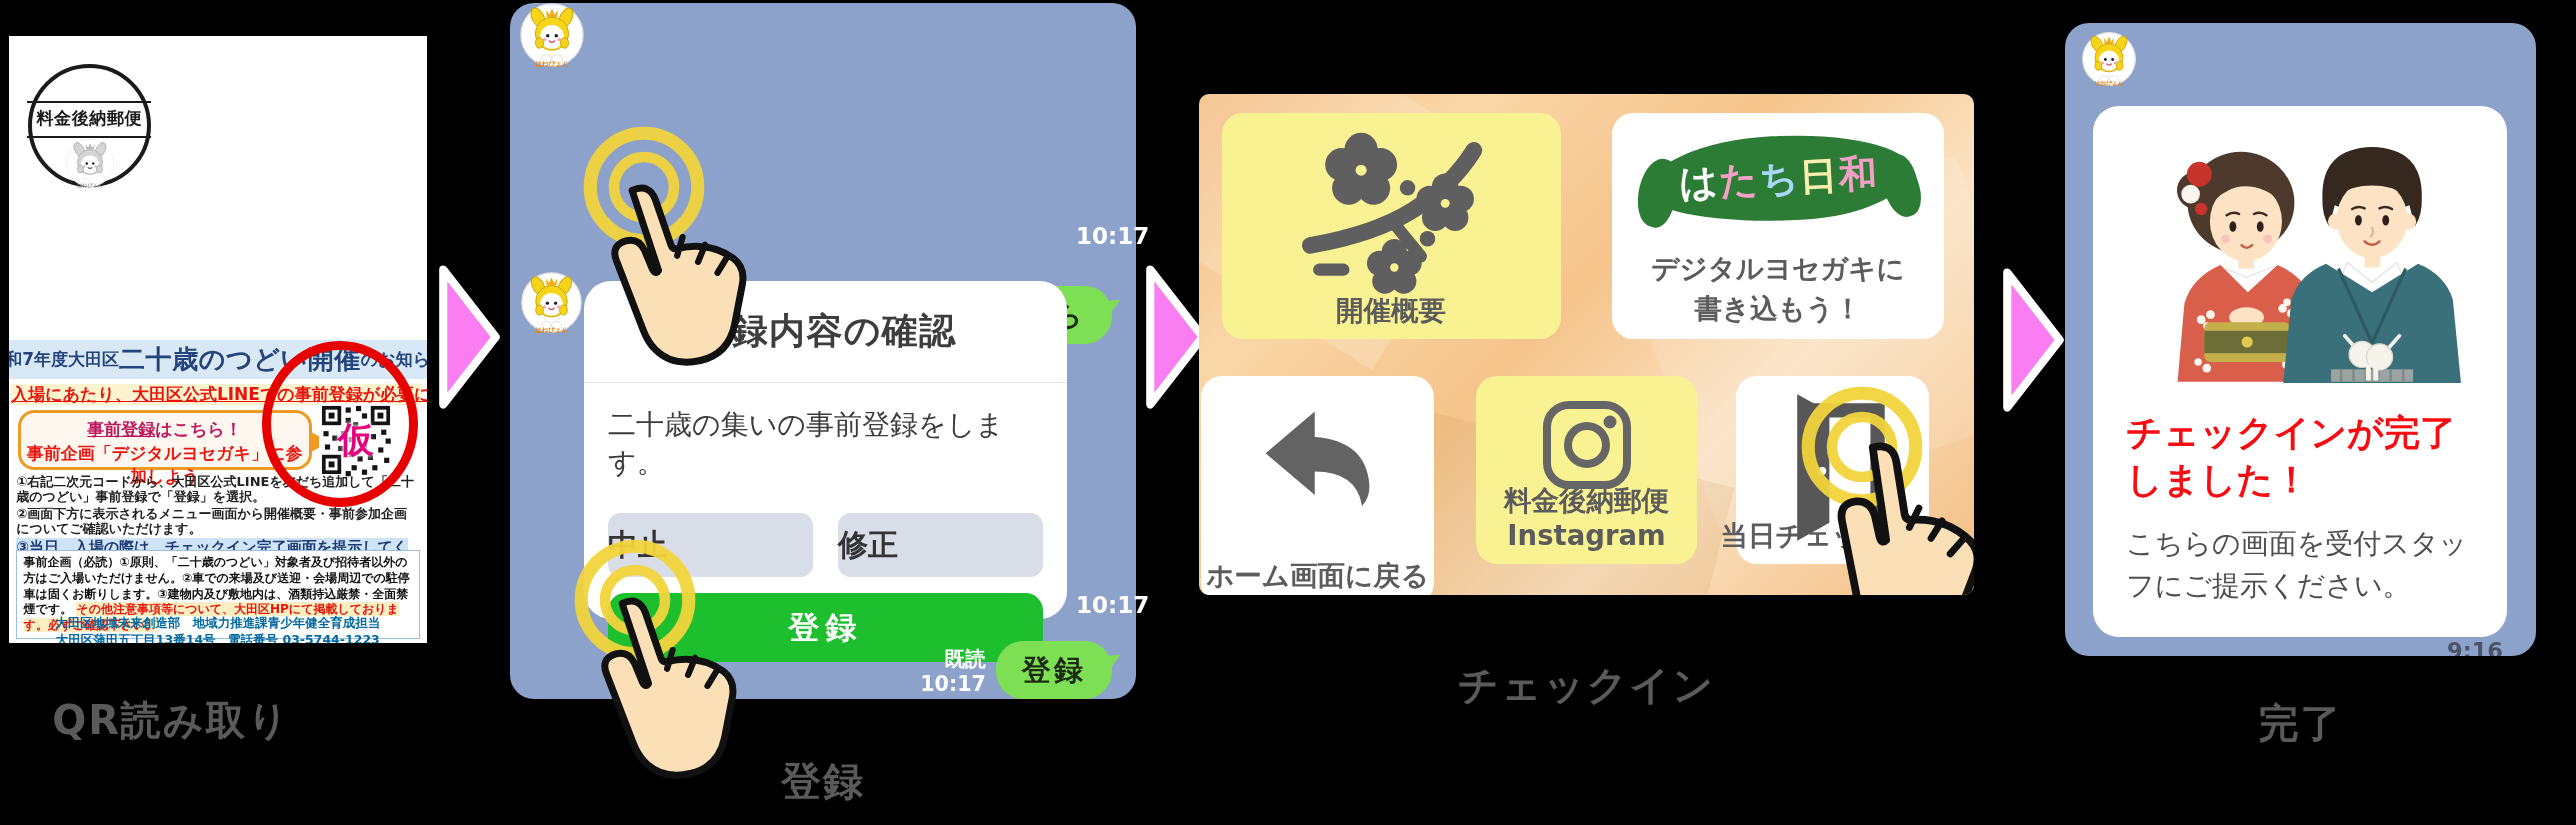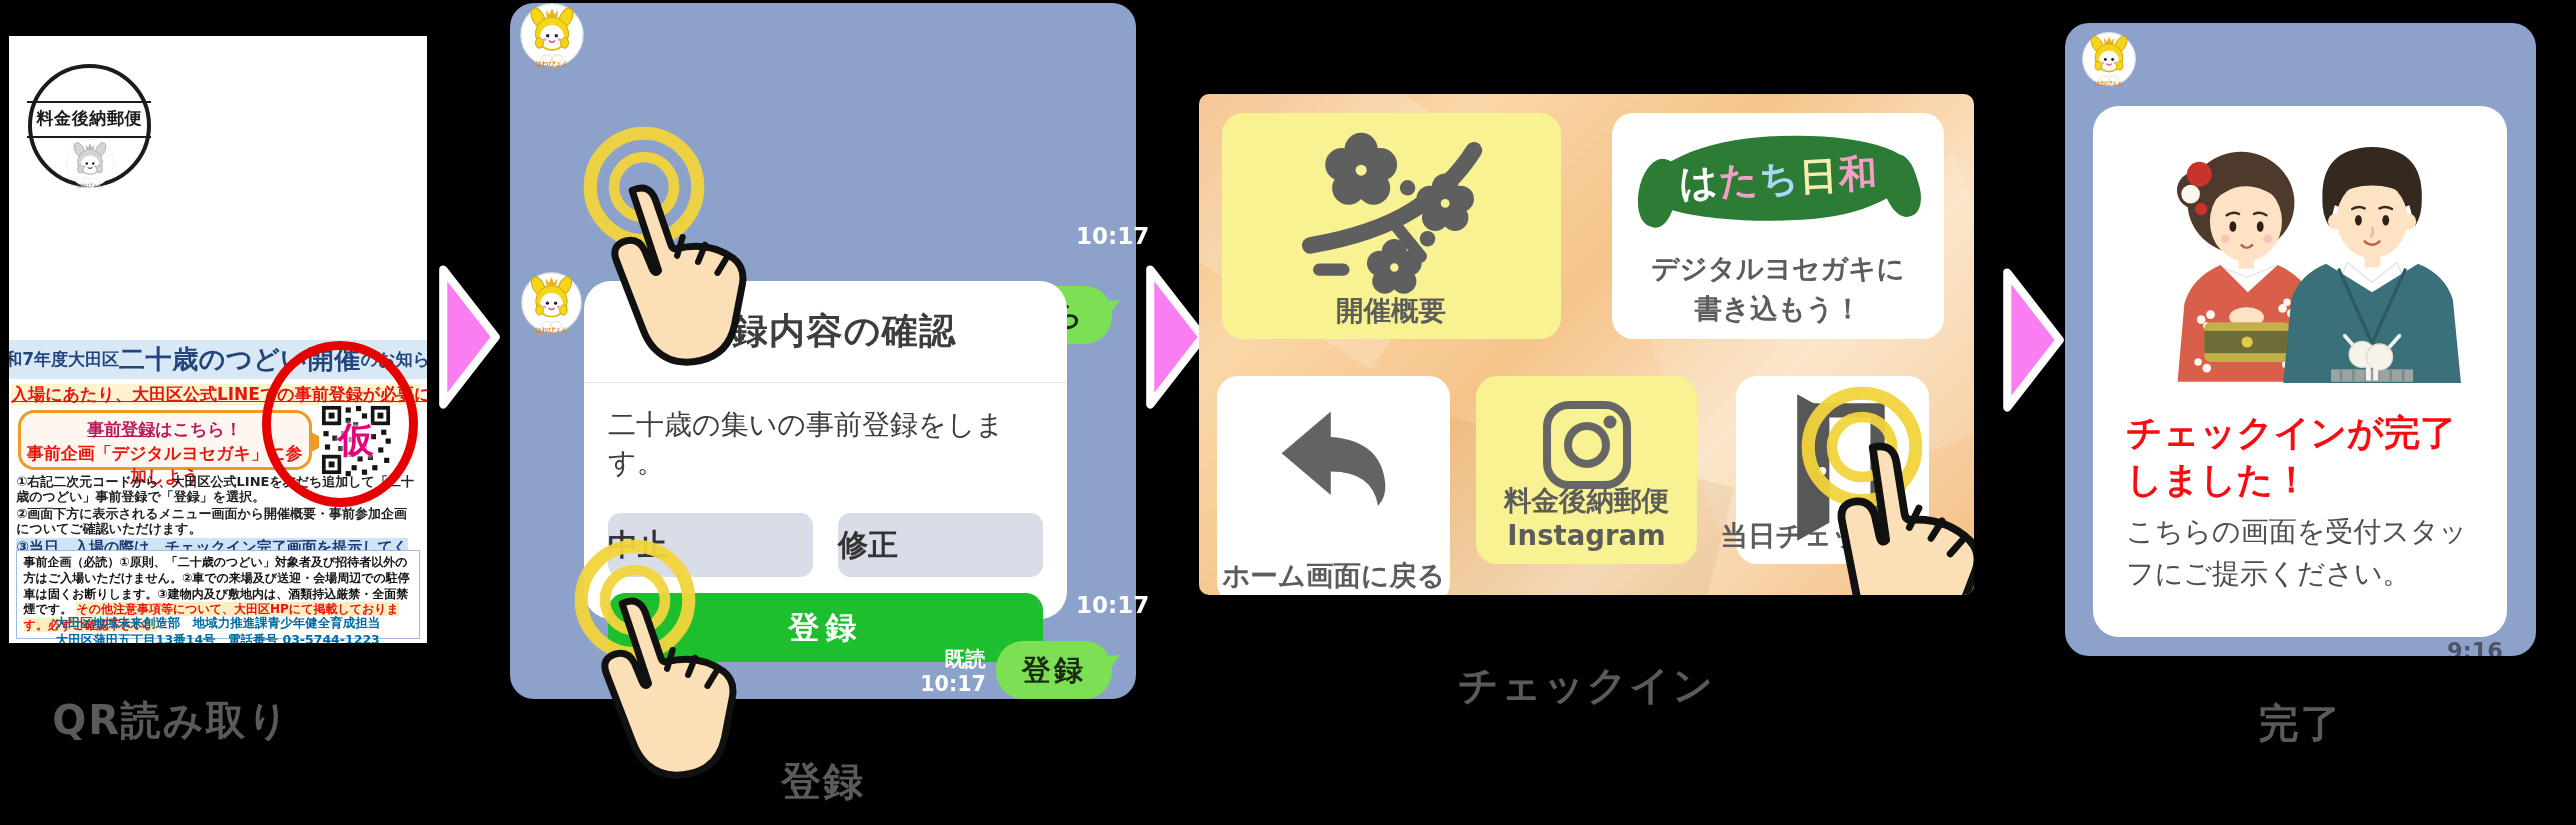--- a/index.html
+++ b/index.html
@@ -81,33 +81,33 @@
   .menu-card.white{background:#fff}
   .menu-card .m-label{font-size:27.5px;font-weight:bold;color:#5c5c5c;text-align:center;line-height:1.35;white-space:nowrap}
   #card-overview{left:22.5px;top:19px;width:339px;height:226px}
   #card-overview svg{position:absolute;top:17.5px;left:75px}
   #card-yosegaki{left:413px;top:19px;width:332px;height:226px;justify-content:flex-start;padding-top:22.5px}
   .logo-blob{width:263px;height:125px;background:#2c7c35;border-radius:48% 52% 42% 58%/58% 46% 54% 42%;transform:rotate(-3deg);display:flex;align-items:center;justify-content:center;position:relative}
   .logo-blob::before{content:"";position:absolute;left:-8.8px;top:16.3px;width:38px;height:69px;background:#2c7c35;border-radius:50% 50% 40% 60%;transform:rotate(18deg)}
   .logo-blob::after{content:"";position:absolute;right:-7.5px;top:25px;width:35px;height:63px;background:#2c7c35;border-radius:60% 40% 50% 50%;transform:rotate(-15deg)}
   .logo-text{font-size:38px;font-weight:bold;letter-spacing:1.3px;z-index:1}
   .yosegaki-sub{margin-top:29px;font-size:27.5px;font-weight:bold;color:#5c5c5c;text-align:center;line-height:1.45}
-  #card-home{left:18px;top:282px;width:233px;height:228px}
+  #card-home{left:2px;top:282px;width:233px;height:228px}
   #card-home svg{position:absolute;top:30px;left:54px}
   #card-insta{left:277px;top:282px;width:221px;height:188px}
   #card-insta svg{position:absolute;top:19px;left:61px}
   #card-insta .m-label{line-height:1.3}
   #card-checkin{left:537px;top:282px;width:193px;height:188px;overflow:visible}
   #card-checkin svg.door{position:absolute;top:8.8px;left:38px}
 
   
   #done-card{position:absolute;left:28px;top:83px;width:414px;height:531px;background:#fff;border-radius:26px;padding:17.5px 33px 0}
   #done-card .illus{width:100%;height:269px}
   .done-headline{margin-top:16.3px;font-size:36px;font-weight:bold;color:#f60d12;line-height:1.3}
-  .done-body{margin-top:7px;font-size:28px;color:#4e4e4e;line-height:1.5}
+  .done-body{margin-top:19px;font-size:28px;color:#4e4e4e;line-height:1.5}
   #done-time{position:absolute;right:33px;bottom:-8.8px;color:#4b5366;font-size:22.5px;font-weight:600}
 </style>
 </head>
 <body>
 
 <svg width="0" height="0" style="position:absolute">
   <defs>
     <g id="mascot">
       <circle cx="50" cy="50" r="47" fill="#fff" stroke="#e5e5e5" stroke-width="2"></circle>
       <ellipse cx="29" cy="24" rx="9" ry="16" fill="#f6d418" stroke="#caa40c" stroke-width="1.5" transform="rotate(-28 29 24)"></ellipse>

